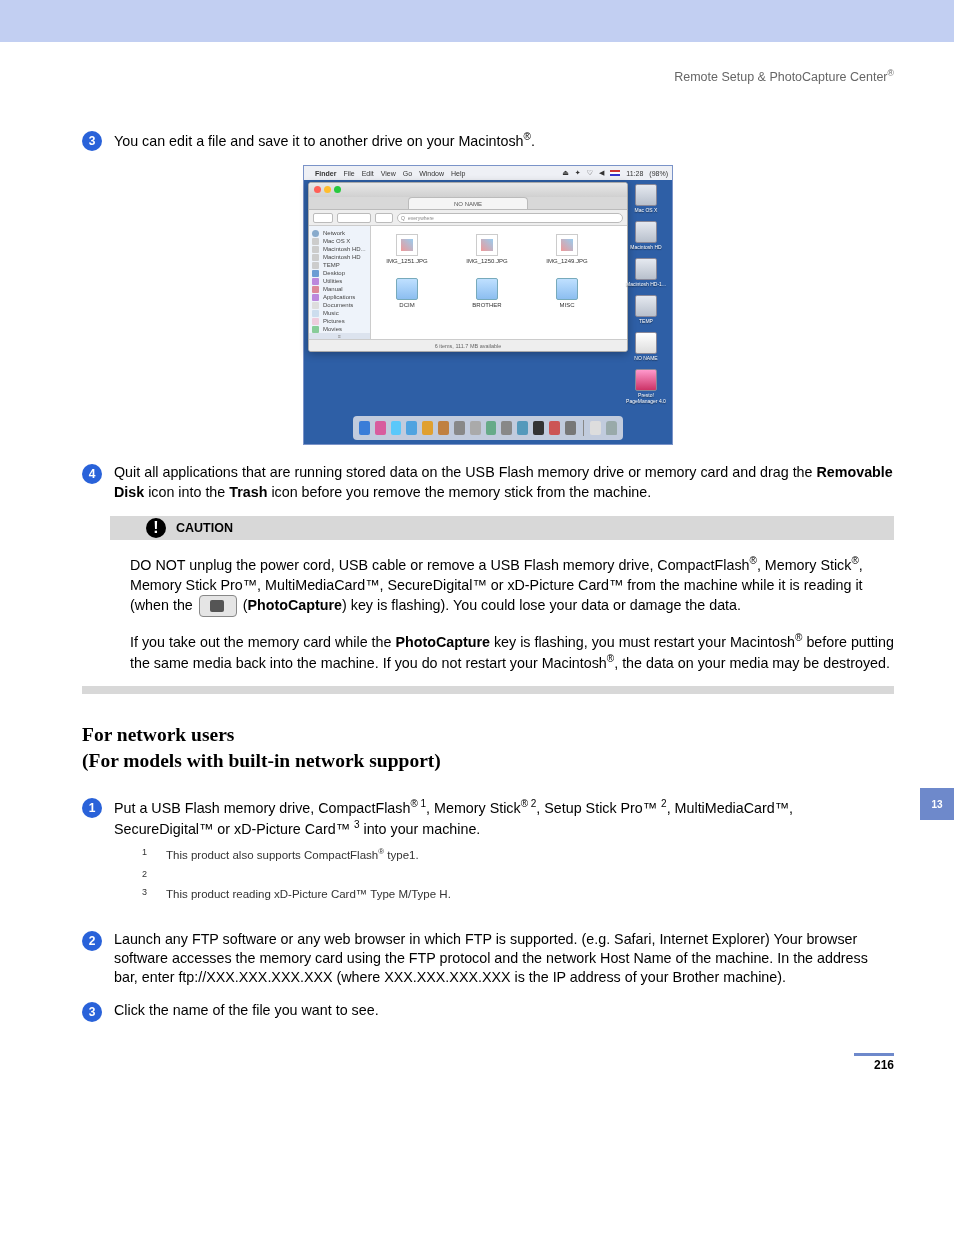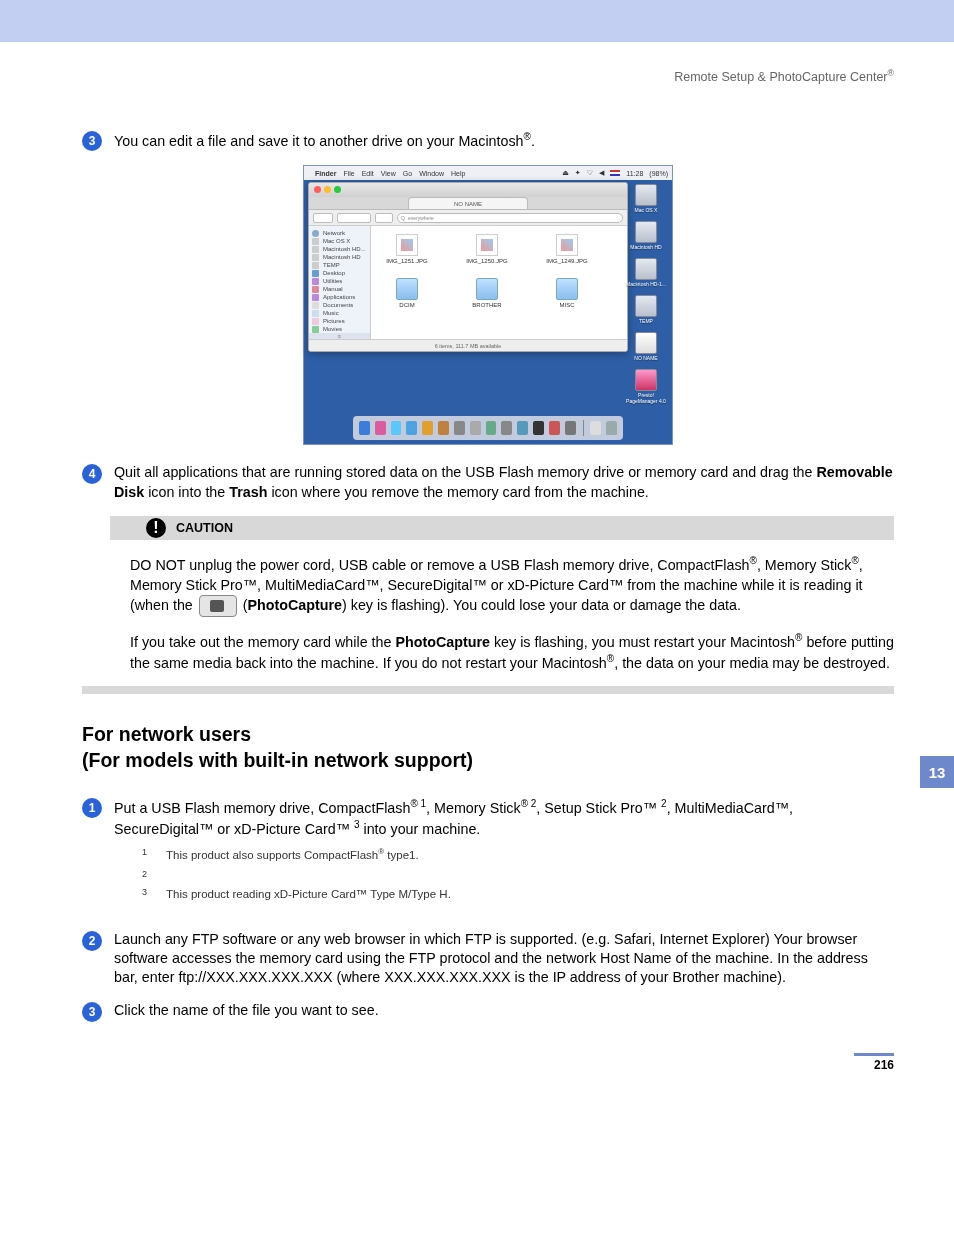--- a/index.html
+++ b/index.html
@@ -54,22 +54,22 @@
   .dock-item { width: 14px; height: 14px; border-radius: 2px; }
   .caution-bar { display: flex; align-items: center; gap: 10px; background: linear-gradient(to right,#d8d8d8 0,#d8d8d8 100%); height: 24px; padding-left: 36px; margin: 8px 0 14px 0; position:relative;}
   .caution-ico { position:absolute; left:36px; top:2px; width: 20px; height: 20px; background: #000; border-radius: 50%; color: #fff; display: flex; align-items: center; justify-content: center; font-weight: bold; }
   .caution-lbl { font-weight: bold; font-size: 12.5px; margin-left:30px;}
   .caution-body { font-size: 14.3px; line-height: 1.4; padding: 0 0 0 4px; margin-left: 44px; }
   .caution-body p { margin-bottom: 14px; }
   .inline-btn { display: inline-block; vertical-align: middle; width: 38px; height: 22px; background: #e5e5e5; border: 1px solid #888; border-radius: 4px; position: relative; margin: 0 2px; }
   .inline-btn::after { content:''; position:absolute; left:10px; top:4px; width:14px; height:12px; background:#555; border-radius:2px; }
   .inline-btn::before{content:'';position:absolute;left:14px;top:7px;width:6px;height:6px;background:#aaa;border-radius:1px;}
   .section-rule { height: 8px; background: #d8d8d8; margin: 4px 0 28px 0; }
-  h2.section { font-family: Liberation Sans, sans-serif; font-size: 19.5px; font-weight: bold; margin-bottom: 24px; line-height: 1.3; }
-  .side-tab { position: absolute; right: 0; top: 756px; width: 34px; height: 32px; background: #6e89cb; color: #fff; font-weight: bold; font-size: 15px; display: flex; align-items: center; justify-content: center; }
+  h2.section { font-family: Liberation Serif, serif; font-size: 19.5px; font-weight: bold; margin-bottom: 24px; line-height: 1.3; }
+  .side-tab { position: absolute; right: 0; top: 788px; width: 34px; height: 32px; background: #6e89cb; color: #fff; font-weight: bold; font-size: 10px; display: flex; align-items: center; justify-content: center; }
   .footnotes { margin: 8px 0 14px 28px; }
   .fn { display: flex; gap: 16px; font-size: 11.5px; color: #333; margin-bottom: 6px; line-height:1.3;}
   .fn-num { font-size: 9px; width: 8px; }
   .page-num { position: absolute; bottom: 24px; right: 60px; font-size: 12px; font-weight: bold; }
   .page-num-rule{position:absolute;bottom:40px;right:60px;width:40px;height:3px;background:#6e89cb;}
   .menubar-apple{font-weight:bold;}
   .flag{width:10px;height:6px;background:linear-gradient(#c33 33%,#fff 33%,#fff 66%,#33c 66%);}
 </style>
 </head>
 <body>
@@ -215,21 +215,21 @@
         <div style="width:1px;height:16px;background:#888;margin:0 2px;"></div>
         <div class="dock-item" style="background:#ddd"></div>
         <div class="dock-item trash" style="background:#9aa;border-radius:3px 3px 1px 1px;"></div>
       </div>
     </div>
   </div>
 
   <div class="step">
     <div class="step-num">4</div>
     <div class="step-body">
-      <span>Quit all applications that are running stored data on the USB Flash memory drive or memory card and drag the </span><span class="bold">Removable Disk</span><span> icon into the </span><span class="bold">Trash</span><span> icon where you remove the memory card from the machine.</span>
+      <span>Quit all applications that are running stored data on the USB Flash memory drive or memory card and drag the </span><span class="bold">Removable Disk</span><span> icon into the </span><span class="bold">Trash</span><span> icon before you remove the memory stick from the machine.</span>
     </div>
   </div>
 
   <div style="margin-left:28px;">
     <div class="caution-bar">
       <div class="caution-ico">!</div>
       <div class="caution-lbl">CAUTION</div>
     </div>
   </div>
   <div class="caution-body">

